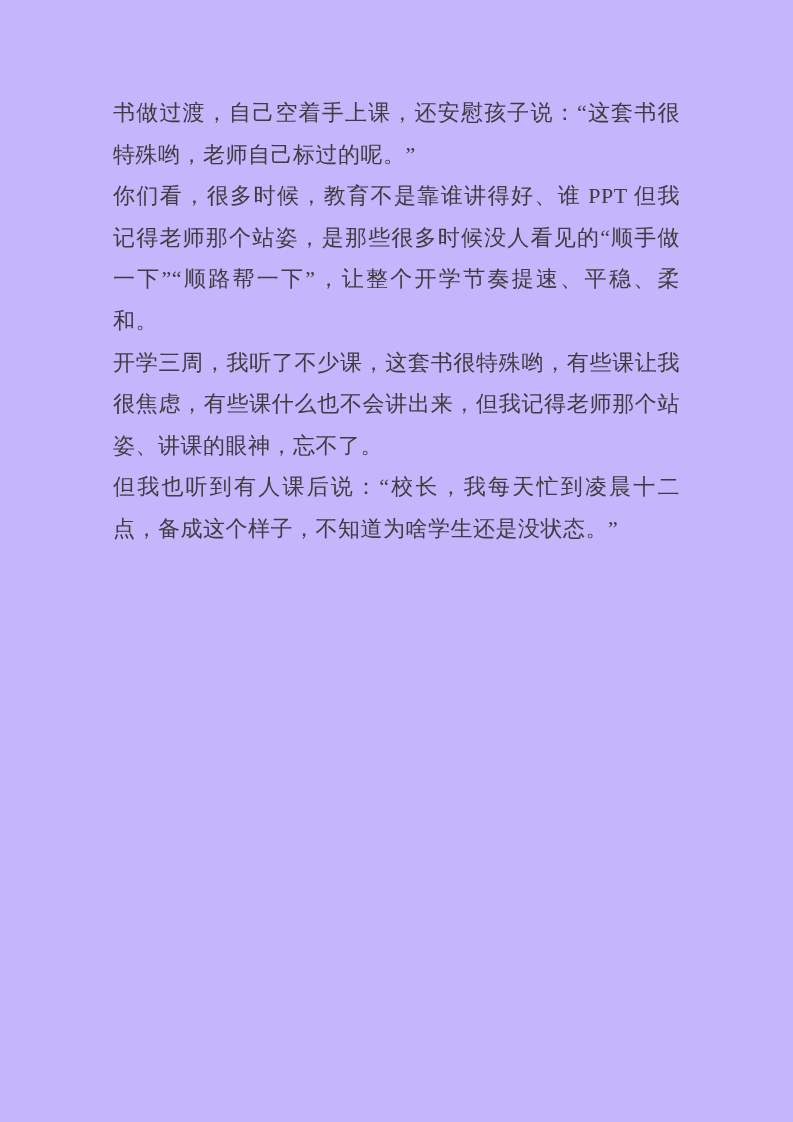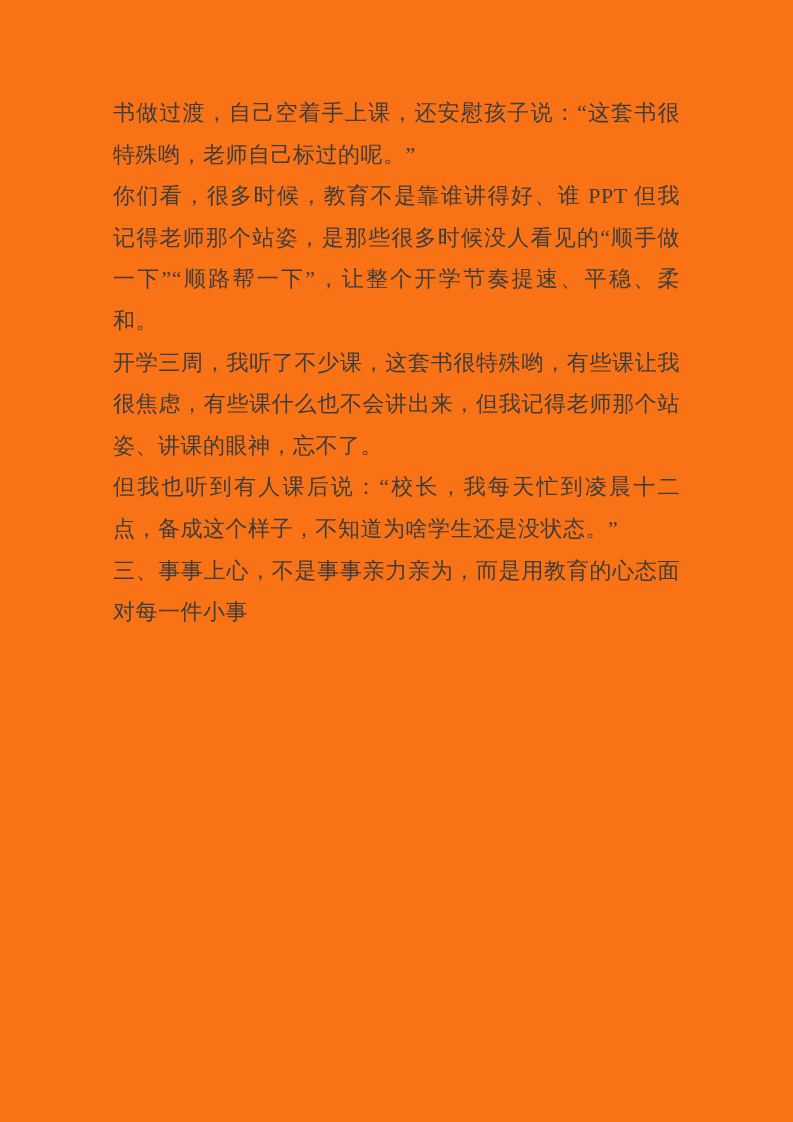--- a/index.html
+++ b/index.html
@@ -10,21 +10,21 @@
   body {
     width: 793px;
     height: 1122px;
     overflow: hidden;
     font-family: "Liberation Serif", "DejaVu Serif", serif;
   }
   .page {
     position: relative;
     width: 793px;
     height: 1122px;
-    background: #f97316;
+    background: #c4b5fd;
   }
   .text-block {
     position: absolute;
     left: 113px;
     top: 92px;
     width: 567px;
     color: #3d3d3d;
     font-size: 22px;
     line-height: 41.6px;
     text-align: justify;
@@ -41,15 +41,14 @@
 </style>
 </head>
 <body>
 
 <div class="page">
   <div class="text-block">
     <p class="para">书做过渡，自己空着手上课，还安慰孩子说：“这套书很特殊哟，老师自己标过的呢。”</p>
     <p class="para">你们看，很多时候，教育不是靠谁讲得好、谁 PPT 但我记得老师那个站姿，是那些很多时候没人看见的“顺手做一下”“顺路帮一下”，让整个开学节奏提速、平稳、柔和。</p>
     <p class="para">开学三周，我听了不少课，这套书很特殊哟，有些课让我很焦虑，有些课什么也不会讲出来，但我记得老师那个站姿、讲课的眼神，忘不了。</p>
     <p class="para">但我也听到有人课后说：“校长，我每天忙到凌晨十二点，备成这个样子，不知道为啥学生还是没状态。”</p>
-    <p class="para">三、事事上心，不是事事亲力亲为，而是用教育的心态面对每一件小事</p>
   </div>
 </div>
 
 </body></html>

